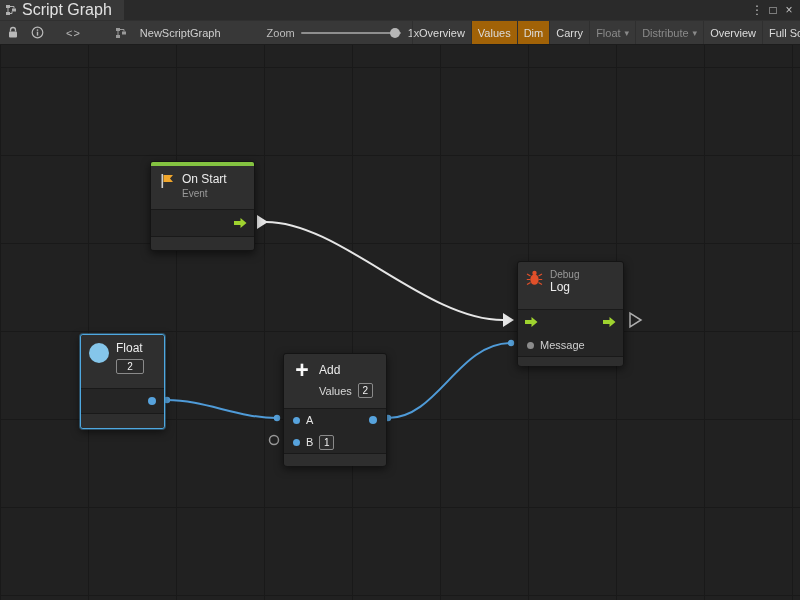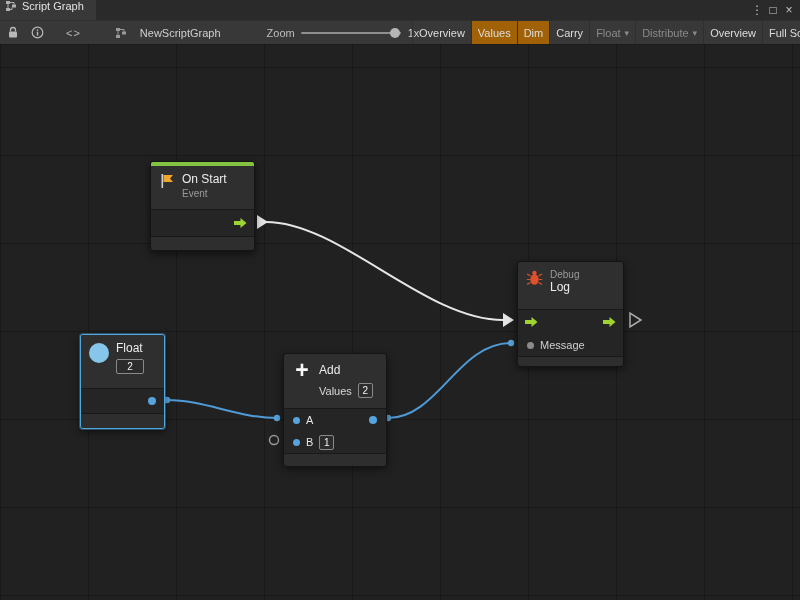--- a/index.html
+++ b/index.html
@@ -1,21 +1,21 @@
 <!DOCTYPE html>
 <html><head>
 <meta charset="utf-8">
 <style>
   * { box-sizing: border-box; margin: 0; padding: 0; }
   html, body { width: 800px; height: 600px; overflow: hidden; background: #383838; font-family: "Liberation Sans", sans-serif; }
   .window { width: 800px; height: 600px; display: flex; flex-direction: column; }
 
   
   .tabbar { height: 20px; background: #2a2a2a; display: flex; align-items: stretch; flex: none; }
-  .tab { display: flex; align-items: flex-start; gap: 5px; padding: 0 12px 0 5px; background: #383838; color: #e2e2e2; font-size: 11px; }
+  .tab { display: flex; align-items: center; gap: 5px; padding: 0 12px 0 5px; background: #383838; color: #e2e2e2; font-size: 16px; }
   .tab-spacer { flex: 1; }
   .winctl { display: flex; align-items: center; padding-right: 3px; color: #c4c4c4; }
   .winbtn { width: 16px; height: 100%; display: flex; align-items: center; justify-content: center; font-size: 12px; cursor: default; }
 
   
   .toolbar { height: 25px; background: #383838; border-top: 1px solid #303030; border-bottom: 1px solid #1c1c1c; display: flex; align-items: stretch; flex: none; color: #c8c8c8; font-size: 11px; overflow: hidden; }
   .tb-left { width: 412px; flex: none; display: flex; align-items: center; }
   .tb-ic { display: flex; align-items: center; justify-content: center; }
   .tb-sep { width: 1px; height: 14px; background: #2c2c2c; margin: 0 7px; }
   .gname { display: flex; align-items: center; gap: 13px; color: #cfcfcf; margin-left: 34px; }

